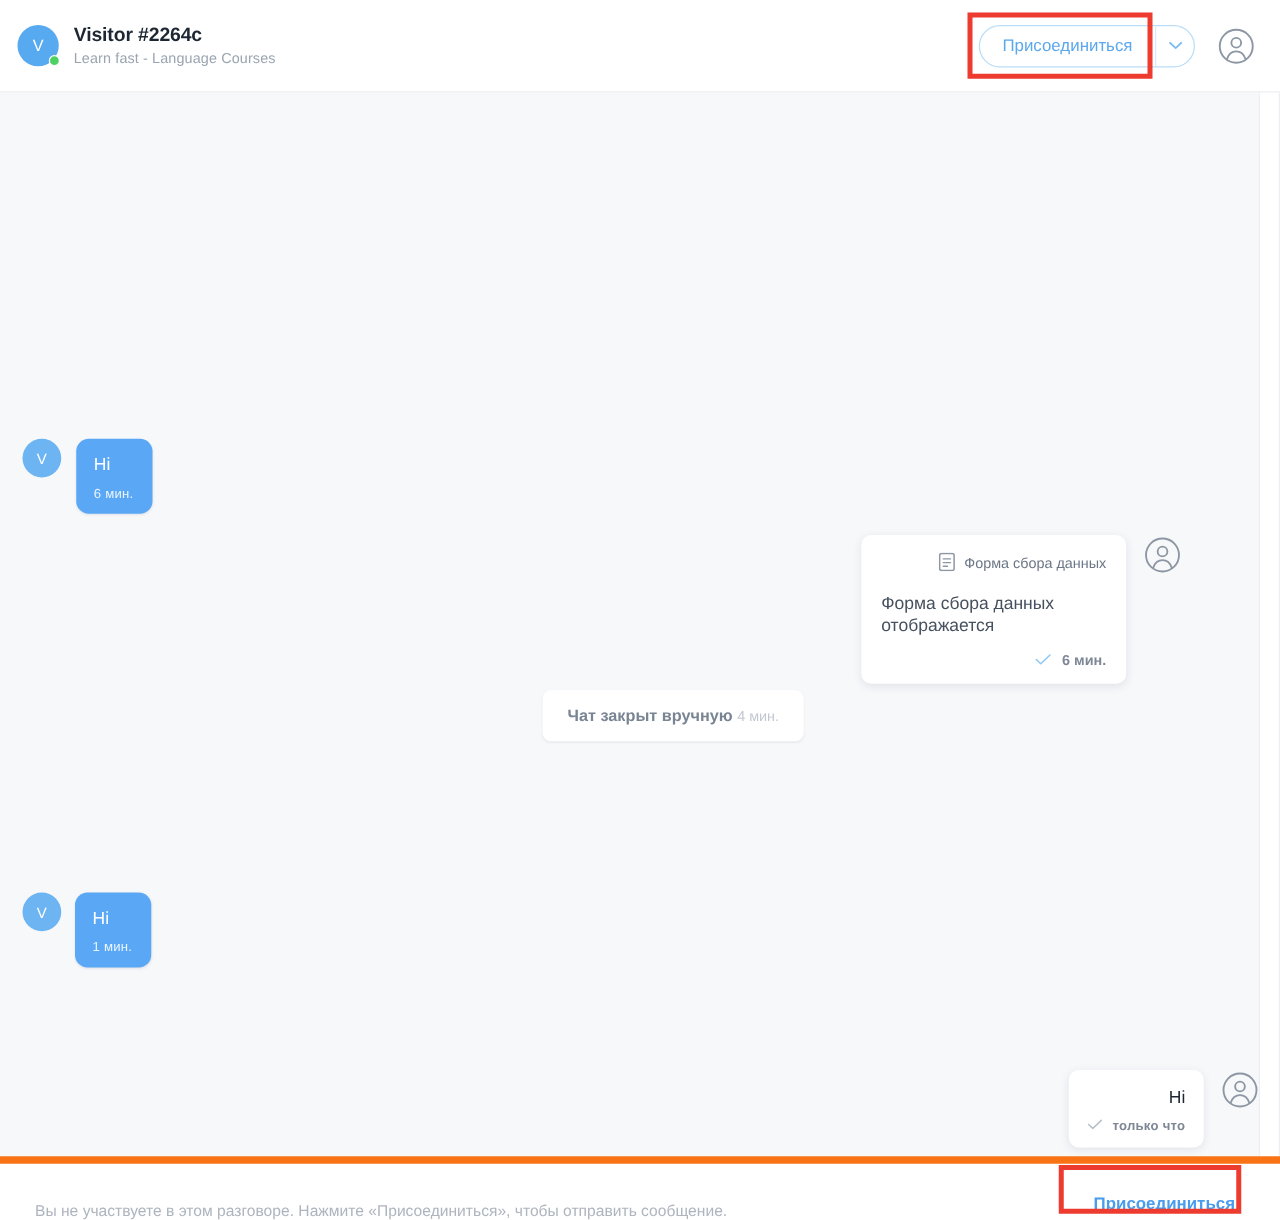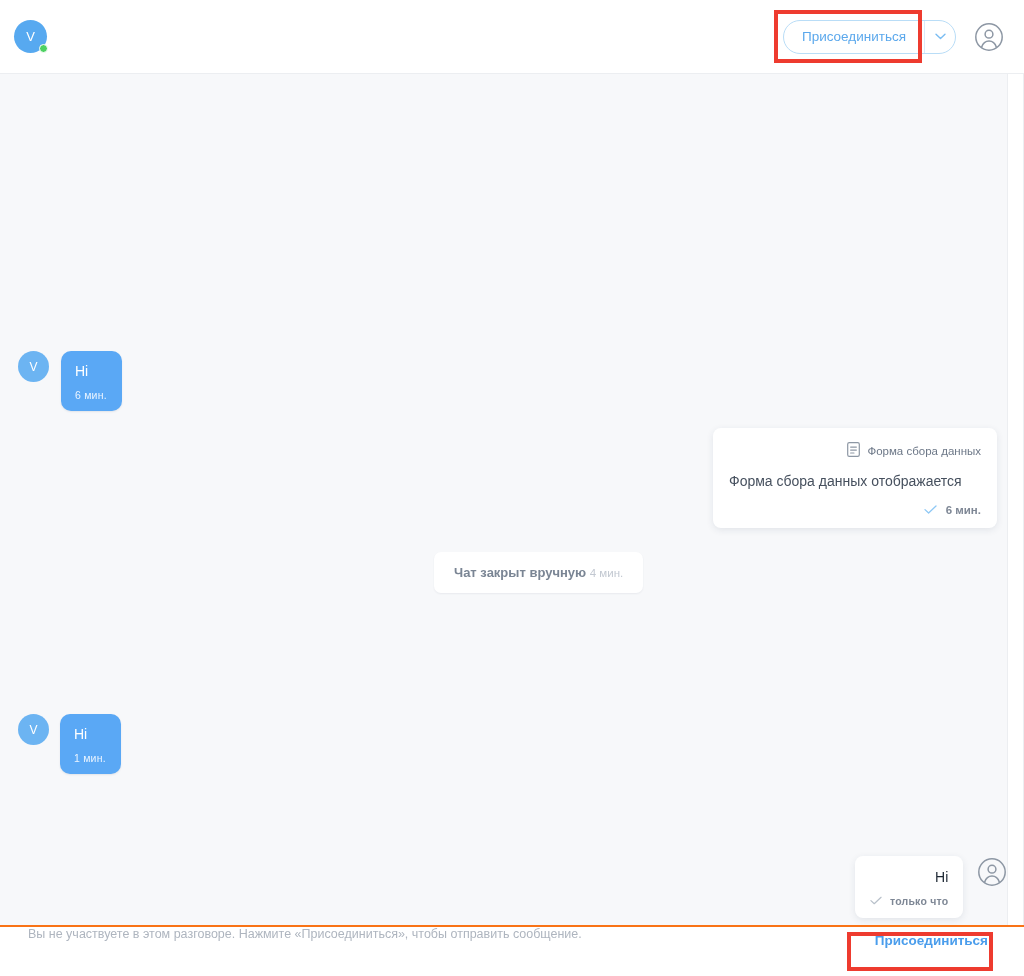--- a/index.html
+++ b/index.html
@@ -137,23 +137,22 @@
   .sys-main { color: #7a8594; font-weight: bold; }
   .sys-name { color: #8e97a6; font-weight: bold; }
   .sys-time { color: #c2c8d1; font-weight: normal; font-size: 11.5px; }
 
   
   .agent-row { position: absolute; display: flex; align-items: flex-start; gap: 13px; }
   .form-card {
     background: #ffffff;
     border-radius: 8px;
     box-shadow: 0 2px 7px rgba(40,60,90,0.10);
-    width: 284px;
+    width: 212px;
     padding: 14px 16px 12px 16px;
-    margin-left: 24px;
   }
   .form-head {
     display: flex; align-items: center; justify-content: flex-end;
     gap: 7px;
     font-size: 11.5px; color: #6c7787;
     margin-bottom: 13px;
   }
   .form-body { font-size: 14px; color: #46505e; line-height: 18px; margin-bottom: 14px; }
   .form-foot {
     display: flex; align-items: center; justify-content: flex-end; gap: 9px;
@@ -175,22 +174,22 @@
     width: 32px; height: 32px;
     display: flex; align-items: center; justify-content: center;
     flex: none;
   }
 
   
   .footer {
     position: relative;
     height: 51px;
     background: #ffffff;
-    border-top: 2px solid #f97316;
-    display: flex; align-items: flex-start;
+    border-top: 6px solid #f97316;
+    display: flex; align-items: flex-end;
     padding: 0 22px 0 28px;
     flex: none;
   }
   .footer-note { font-size: 12.5px; color: #aeb5bf; }
   .footer-join {
     margin-left: auto;
     color: #4a9dec; font-size: 13.5px; font-weight: bold;
     background: transparent; border: none; cursor: pointer;
     font-family: inherit;
     padding: 6px 14px;
@@ -204,20 +203,24 @@
 </head>
 <body>
 
 <div class="app">
 
   <div class="header">
     <div class="hdr-left">
       <div class="visitor-avatar">
         <span>V</span>
         <span class="online-dot"></span>
+      </div>
+      <div class="hdr-texts">
+        <div class="hdr-title">Visitor #2264c</div>
+        <div class="hdr-sub">Learn fast - Language Courses</div>
       </div>
     </div>
 
     <div class="hdr-right">
       <div class="join-group">
         <button class="join-btn">Присоединиться</button>
         <div class="join-divider"></div>
         <div class="join-caret">
           <svg class="caret-svg" width="11" height="7" viewBox="0 0 11 7" fill="none">
             <path d="M1 1.2L5.5 5.5L10 1.2" stroke="#7bbdf2" stroke-width="1.4" stroke-linecap="round" stroke-linejoin="round"></path>

